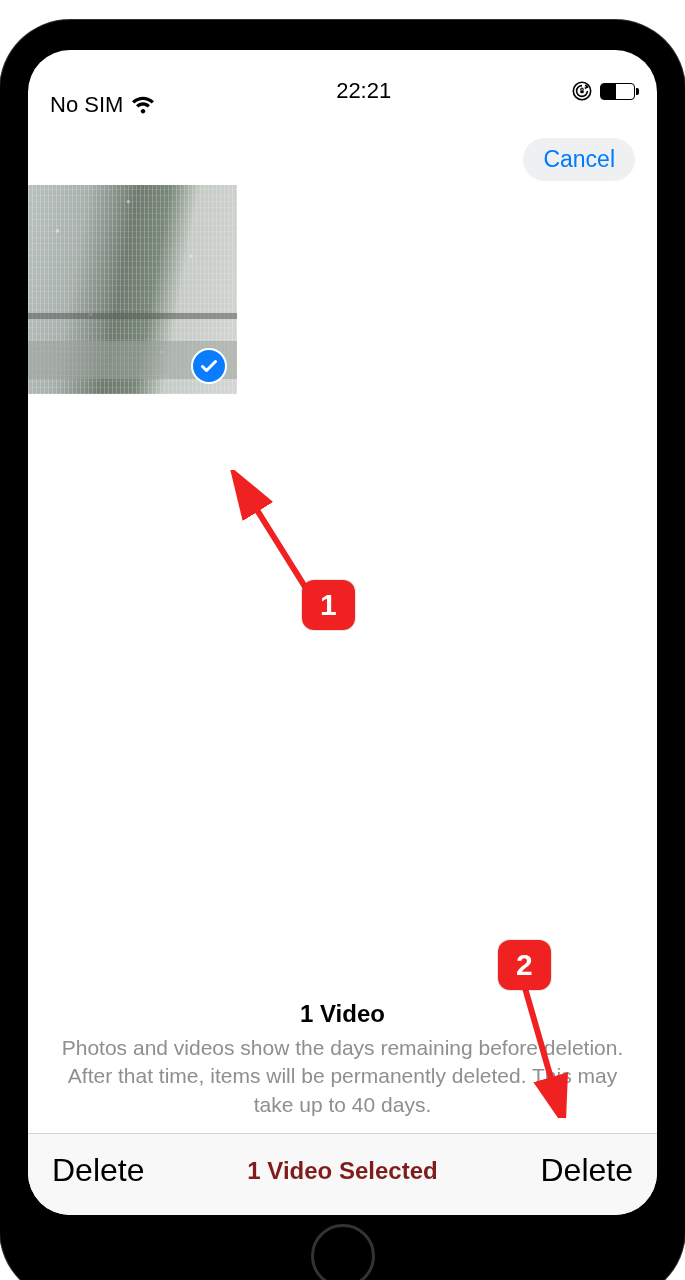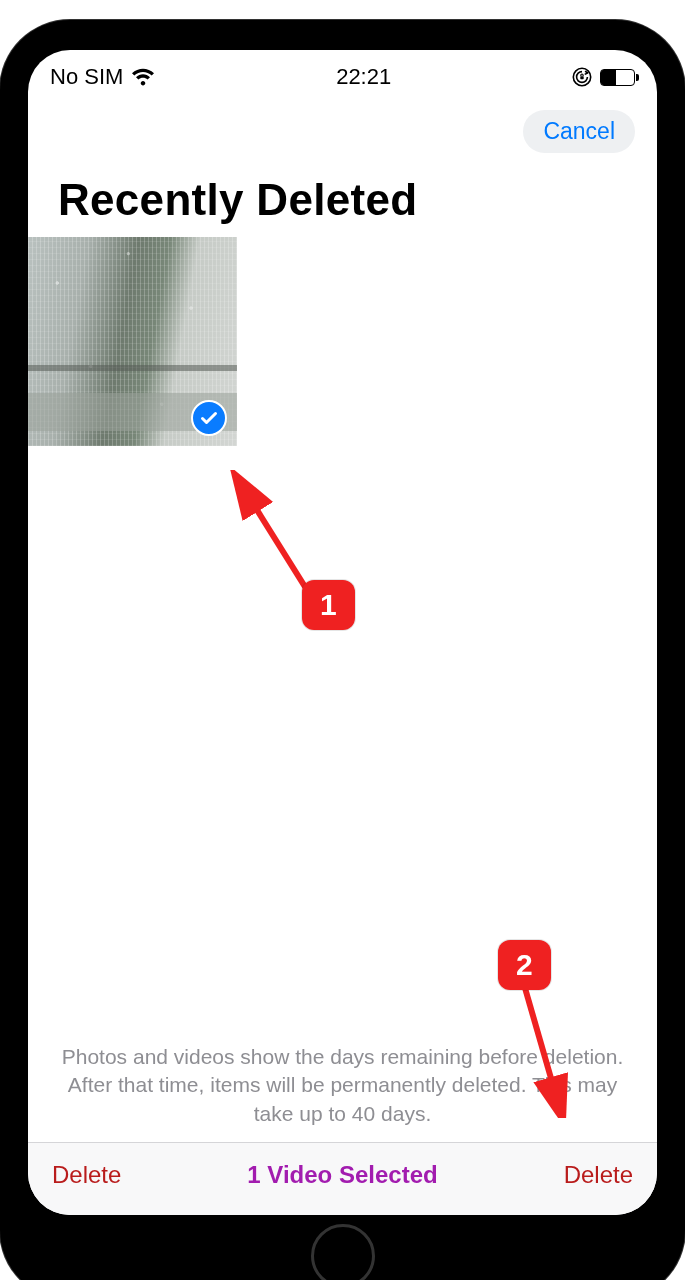--- a/index.html
+++ b/index.html
@@ -8,21 +8,21 @@
     .device { width:685px; height:1280px; background:#000; border-radius:70px;
               padding:30px 28px 85px 28px; position:relative; box-shadow:0 0 0 1px #333; }
     .screen { width:100%; height:100%; background:#fff; border-radius:42px; overflow:hidden;
               position:relative; display:flex; flex-direction:column; }
     .home-btn { position:absolute; bottom:12px; left:50%; transform:translateX(-50%);
                 width:64px; height:64px; border:3px solid #333; border-radius:50%; background:#000; }
 
     
     .status { display:flex; justify-content:space-between; align-items:center;
               padding:14px 22px 6px; font-size:22px; font-weight:400; color:#000; }
-    .status-left  { display:flex; align-items:center; gap:8px; }
+    .status-left  { display:flex; align-items:center; gap:8px;margin-top:28px; }
     .status-right { display:flex; align-items:center; gap:8px; }
     .wifi-icon svg { display:block; }
     .battery { width:35px; height:17px; border:1.8px solid #000; border-radius:4px;
                position:relative; display:flex; align-items:center; }
     .battery::after { content:""; position:absolute; right:-5px; top:4px; width:3px; height:7px;
                       background:#000; border-radius:0 2px 2px 0; }
     .battery .fill { width:45%; height:100%; background:#000; border-radius:2px 0 0 2px; }
     .lock-rot svg { display:block; }
 
     
@@ -56,22 +56,22 @@
 
     
     .info { text-align:center; padding:0 20px 14px; }
     .info .count { font-size:24px; font-weight:600; color:#000; margin-bottom:6px; }
     .info .desc  { font-size:21px; line-height:1.35; color:#8e8e93; }
 
     
     .toolbar { border-top:1px solid #d5d5d8; background:#f8f8f9;
                display:flex; align-items:center; justify-content:space-between;
                padding:18px 24px 26px; font-size:24px; }
-    .toolbar .tb-btn { color:#b91c1c; background:none; border:none; font-size:24px; }
-    .toolbar .tb-title { font-weight:700; color:#a21caf; }
+    .toolbar .tb-btn { color:#000000; background:none; border:none; font-size:32px; }
+    .toolbar .tb-title { font-weight:700; color:#7f1d1d; }
 
     
     .annot { position:absolute; pointer-events:none; }
     .badge { background:#ef2121; color:#fff; font-weight:700; font-size:30px;
              padding:8px 18px; border-radius:12px; box-shadow:0 0 0 1px rgba(0,0,0,.1);
              display:inline-block; pointer-events:none; }
     .arrow { position:absolute; pointer-events:none; }
   </style>
 </head>
 <body>
@@ -104,35 +104,35 @@
         <span class="battery">
             <span class="fill"></span>
           </span>
       </div>
     </div>
 
     <div class="nav">
       <button class="cancel">Cancel</button>
     </div>
 
-    <h1 class="title">Recently Deleted</h1>
 
     <div class="grid">
       <div class="thumb">
         <span class="bar1"></span>
           <span class="bar2"></span>
         <span class="check">
           <svg width="20" height="20" viewBox="0 0 20 20">
             <path d="M3.5 10.5l4 4 9-9" fill="none" stroke="#fff" stroke-width="3" stroke-linecap="round" stroke-linejoin="round"></path>
           </svg>
         </span>
       </div>
     </div>
 
     <div class="info">
+      <div class="count">1 Video</div>
       <div class="desc">Photos and videos show the days remaining before deletion. After that time, items will be permanently deleted. This may take up to 40 days.</div>
     </div>
 
     <div class="toolbar">
       <button class="tb-btn">Delete</button>
       <span class="tb-title">1 Video Selected</span>
       <button class="tb-btn">Delete</button>
     </div>
 
     <svg class="arrow" style="left:200px; top:420px; width:110px; height:140px;" viewBox="0 0 110 140">

